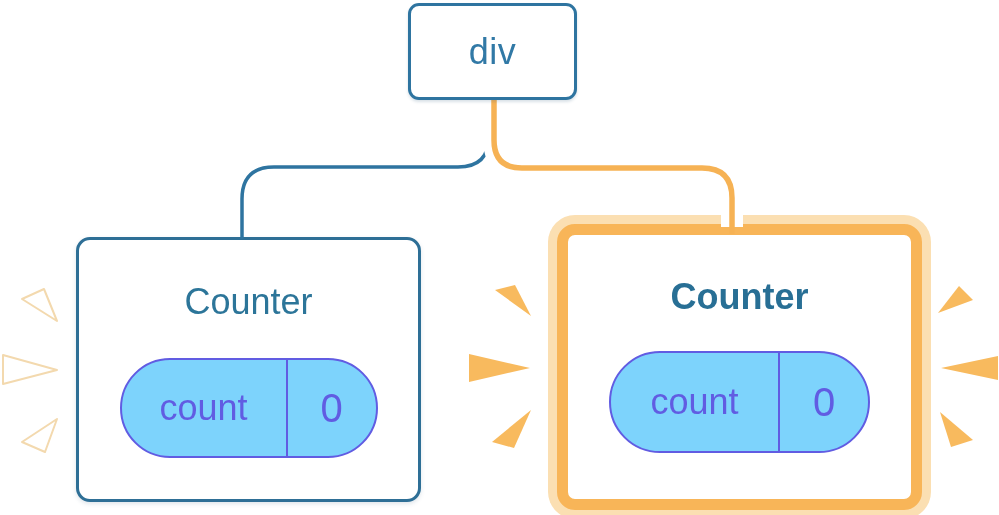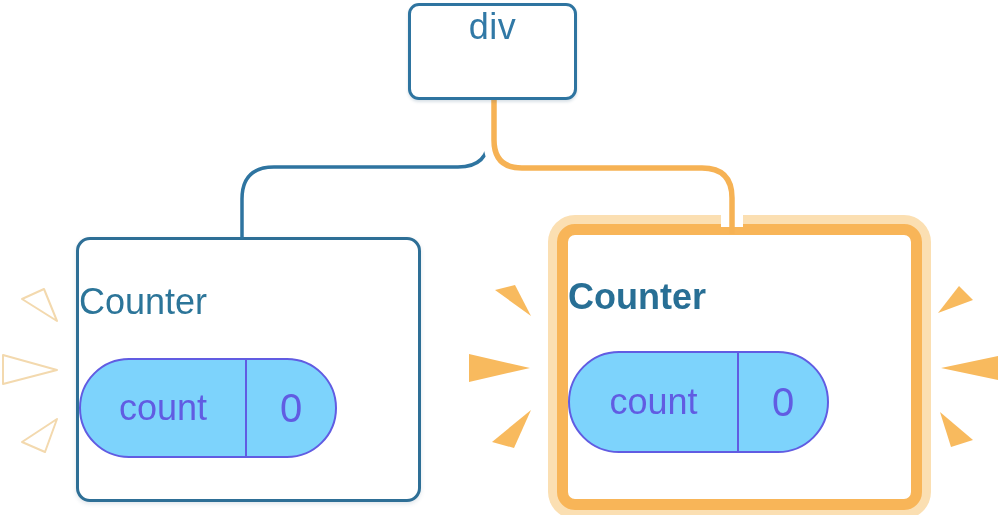--- a/index.html
+++ b/index.html
@@ -14,21 +14,21 @@
 
   
   .div-box {
     position: absolute;
     left: 408px; top: 3px;
     width: 169px; height: 97px;
     box-sizing: border-box;
     background: #ffffff;
     border: 3.5px solid #2e74a0;
     border-radius: 11px;
-    display: flex; align-items: flex-start; justify-content: center;
+    display: flex; align-items: center; justify-content: center;
     z-index: 3;
     box-shadow: 0 2px 3px rgba(45,90,120,0.18);
   }
   .div-box .node-label {
     color: #3179a6;
     font-size: 36px;
     font-weight: 500;
     letter-spacing: 0.5px;
   }
 
@@ -40,20 +40,21 @@
     pointer-events: none;
   }
 
   
   .card {
     position: absolute;
     box-sizing: border-box;
     background: #ffffff;
     display: flex;
     flex-direction: column;
+    align-items: center;
     z-index: 1;
   }
   .card-left {
     left: 76px; top: 237px;
     width: 345px; height: 265px;
     border: 3.5px solid #2e6f96;
     border-radius: 14px;
     padding-top: 42px;
     box-shadow: 0 2px 4px rgba(45,90,120,0.15);
   }

